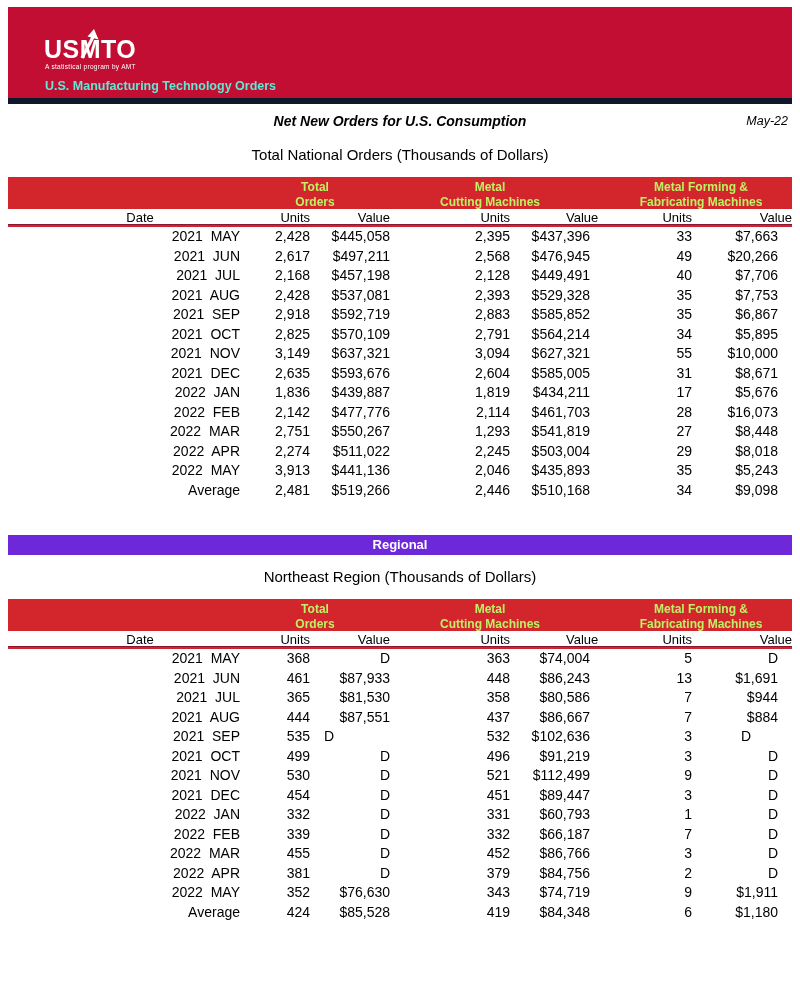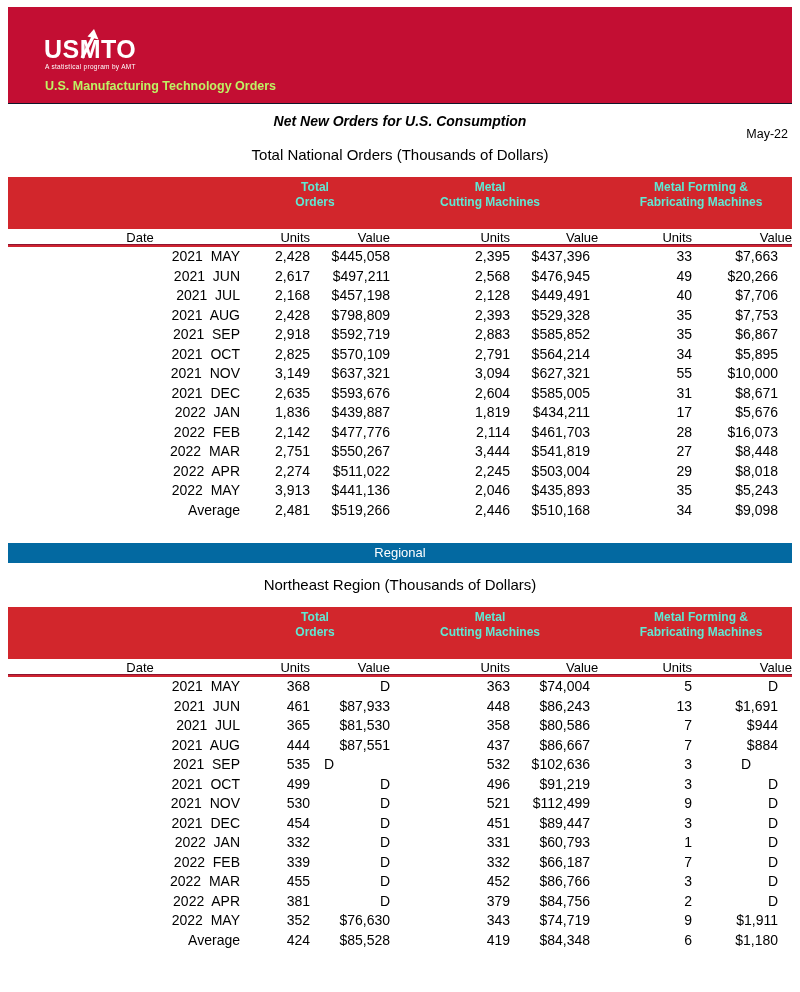--- a/index.html
+++ b/index.html
@@ -10,42 +10,42 @@
     color:#000;
     overflow: hidden;
   }
   .page { padding: 7px 8px 0 8px; width: 800px; }
 
   
   .brand {
     position: relative;
     height: 97px;
     background: #C30E33;
-    border-bottom: 1px solid #0f172a;
+    border-bottom: 6px solid #0f172a;
     padding: 30px 0 0 36px;
   }
   .logo { position: relative; display:inline-block; color:#fff; font-weight:bold;
           font-size: 25px; letter-spacing: 0.5px; line-height: 24px; }
   .logo-arrow { position:absolute; left: 33px; top: -8px; width: 24px; height: 32px; overflow: visible; }
   .logo-sub { color:#fff; font-size: 6.5px; letter-spacing: 0.3px; margin: 1px 0 0 1px; }
-  .tagline { color:#bef264; font-weight: bold; font-size: 12.5px; margin: 9px 0 6px 1px; }
+  .tagline { color:#5eead4; font-weight: bold; font-size: 12.5px; margin: 9px 0 6px 1px; }
 
   
   .title-row { position: relative; height: 17px; margin-top: 9px; }
   .doc-title { position:absolute; left:0; right:0; text-align:center;
                font-style: italic; font-weight: bold; font-size: 14px; }
-  .doc-date { position:absolute; right: 4px; top: 14px; font-size: 12.5px; }
+  .doc-date { position:absolute; right: 4px; top: 1px; font-size: 12.5px; font-style: italic; }
 
   .section-heading { text-align: center; font-size: 15px; margin-top: 15px; height: 18px; }
   .heading-1 { margin-top: 16px; }
 
   
   .dtable { margin-top: 13px; }
   .banner-row { display: grid; grid-template-columns: 232px 150px 200px 202px;
-                background: #D2262C; color: #5eead4; height: 52px; }
+                background: #D2262C; color: #bef264; height: 32px; }
   .group-hdr { text-align: center; font-weight: bold; font-size: 12px; line-height: 15px; padding-top: 3px; }
   .group-3 { padding-left: 20px; }
 
   .labels-row, .trow { display: grid; grid-template-columns: 232px 70px 80px 120px 80px 102px 100px; }
   .labels-row { height: 15px; font-size: 13px; line-height: 18px; }
   .lbl { text-align: right; }
   .lbl-date { text-align: center; padding-left: 32px; }
   .lbl-shift { padding-left: 56px; }
 
   .rule {
@@ -55,24 +55,24 @@
   }
 
   .trow { height: 19.5px; font-size: 14px; line-height: 19.5px; }
   .cell { text-align: right; }
   .cell.date { white-space: pre; }
   .cell.last { padding-right: 14px; margin-left: 35px; }
   .cell.d-left { text-align: left; padding-left: 14px; }
 
   
   .regional-banner {
-    margin-top: 23px;
-    background: #0369a1; color:#fff;
+    margin-top: 35px;
+    background: #6d28d9; color:#fff;
     height: 20px; line-height: 20px;
-    text-align: center; font-weight: normal; font-size: 13px;
+    text-align: center; font-weight: bold; font-size: 13px;
   }
   .heading-2 { margin-top: 13px; }
 
   
   .note { margin-top: 71px; font-size: 10.5px; line-height: 13.5px; }
   .note b { font-weight: bold; }
 </style>
 </head>
 <body>
 
@@ -147,21 +147,21 @@
           <span class="cell num">2,168</span>
           <span class="cell num">$457,198</span>
           <span class="cell num">2,128</span>
           <span class="cell num">$449,491</span>
           <span class="cell num">40</span>
           <span class="cell num last">$7,706</span>
         </div>
         <div class="trow">
           <span class="cell date">2021  AUG</span>
           <span class="cell num">2,428</span>
-          <span class="cell num">$798,809</span>
+          <span class="cell num">$537,081</span>
           <span class="cell num">2,393</span>
           <span class="cell num">$529,328</span>
           <span class="cell num">35</span>
           <span class="cell num last">$7,753</span>
         </div>
         <div class="trow">
           <span class="cell date">2021  SEP</span>
           <span class="cell num">2,918</span>
           <span class="cell num">$592,719</span>
           <span class="cell num">2,883</span>
@@ -211,21 +211,21 @@
           <span class="cell num">$477,776</span>
           <span class="cell num">2,114</span>
           <span class="cell num">$461,703</span>
           <span class="cell num">28</span>
           <span class="cell num last">$16,073</span>
         </div>
         <div class="trow">
           <span class="cell date">2022  MAR</span>
           <span class="cell num">2,751</span>
           <span class="cell num">$550,267</span>
-          <span class="cell num">3,444</span>
+          <span class="cell num">1,293</span>
           <span class="cell num">$541,819</span>
           <span class="cell num">27</span>
           <span class="cell num last">$8,448</span>
         </div>
         <div class="trow">
           <span class="cell date">2022  APR</span>
           <span class="cell num">2,274</span>
           <span class="cell num">$511,022</span>
           <span class="cell num">2,245</span>
           <span class="cell num">$503,004</span>

